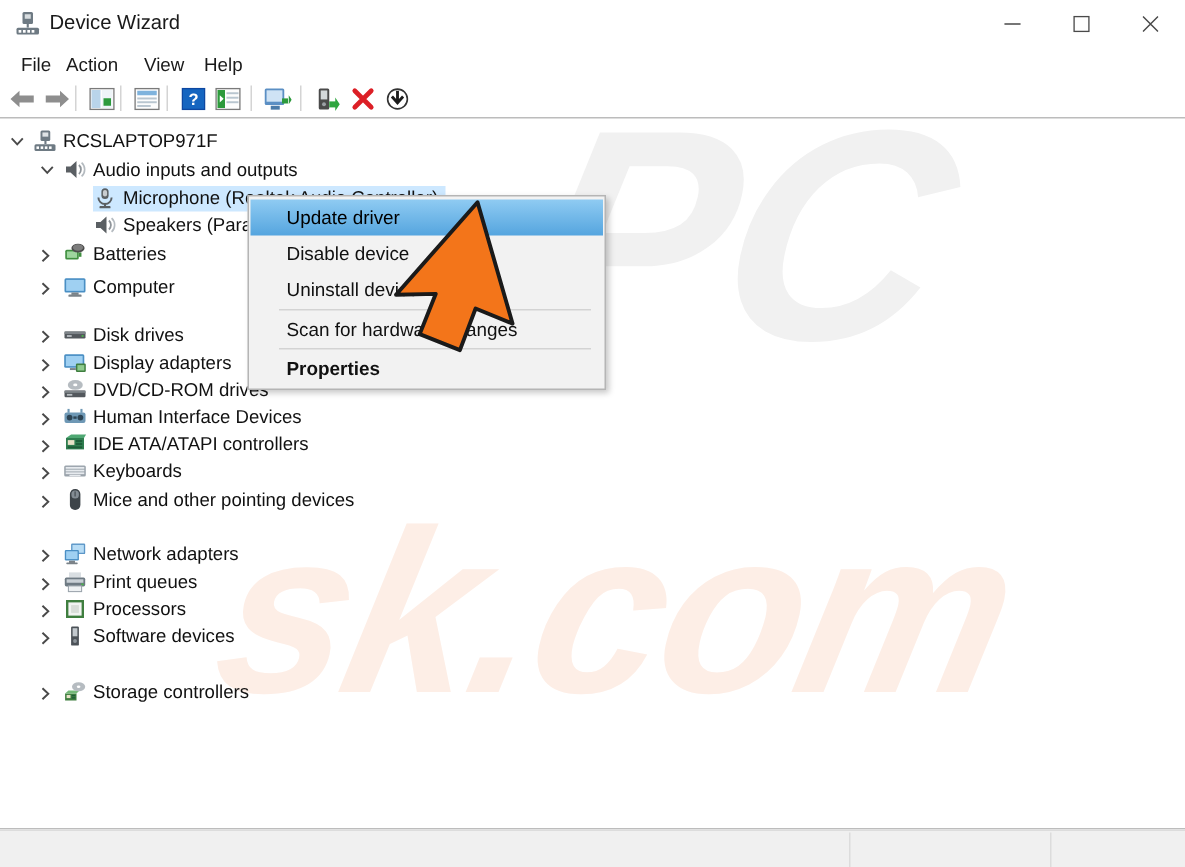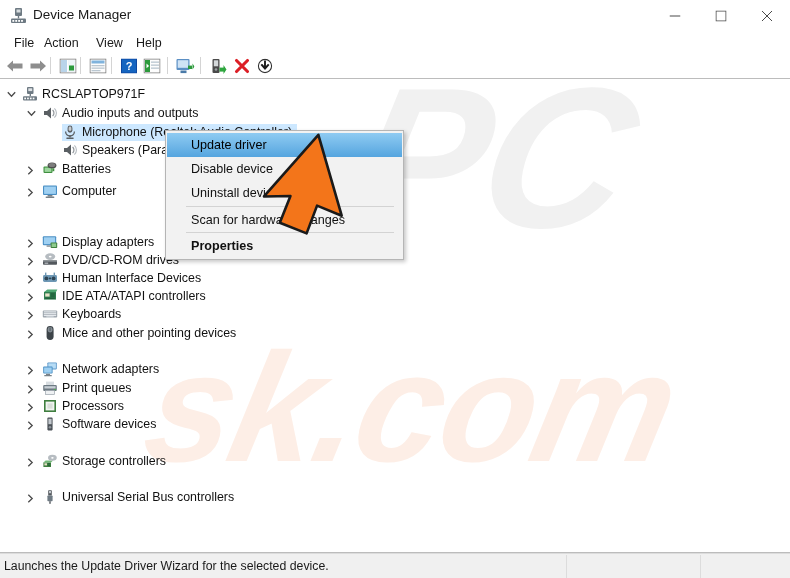--- a/index.html
+++ b/index.html
@@ -76,21 +76,21 @@
         <rect x="5" y="1" width="7" height="8" rx="1" fill="#6e7a83"></rect>
         <rect x="6.5" y="2.5" width="4" height="3" fill="#d8dde0"></rect>
         <rect x="7.8" y="9" width="1.4" height="2.4" fill="#6e7a83"></rect>
         <rect x="1" y="11.5" width="15" height="4.5" rx="1" fill="#6e7a83"></rect>
         <rect x="2.4" y="13" width="1.8" height="1.8" fill="#ffffff"></rect>
         <rect x="5.3" y="13" width="1.8" height="1.8" fill="#ffffff"></rect>
         <rect x="8.2" y="13" width="1.8" height="1.8" fill="#ffffff"></rect>
         <rect x="11.1" y="13" width="1.8" height="1.8" fill="#ffffff"></rect>
       </svg>
     </span>
-    <span class="ttext">Device Manager</span>
+    <span class="ttext">Device Wizard</span>
 
     <div class="wbtn min">
       <svg width="11" height="11" viewBox="0 0 11 11">
           <rect x="0" y="5" width="11" height="1" fill="#4a4a4a"></rect>
         </svg>
     </div>
     <div class="wbtn max">
       <svg width="11" height="11" viewBox="0 0 11 11">
           <rect x="0.5" y="0.5" width="10" height="10" fill="none" stroke="#4a4a4a" stroke-width="1"></rect>
         </svg>
@@ -284,20 +284,36 @@
         <svg width="16" height="16" viewBox="0 0 16 16">
           <rect x="1" y="2.5" width="14" height="9.5" rx="1" fill="#4a8fc4"></rect>
           <rect x="2.1" y="3.6" width="11.8" height="7.3" fill="#9fd0f2"></rect>
           <rect x="5.6" y="12" width="4.8" height="1.6" fill="#7a8288"></rect>
           <rect x="3.6" y="13.4" width="8.8" height="1.5" rx="0.6" fill="#7a8288"></rect>
         </svg>
       </span>
       <span class="lbl" style="left:62px">Computer</span>
     </div>
 
+    <div class="trow" style="top:136px">
+      <span class="chev" style="left:26px">
+        <svg width="7" height="9" viewBox="0 0 7 9">
+            <path d="M1.3 0.8 L5.2 4.5 L1.3 8.2" stroke="#4a4a4a" stroke-width="1.3" fill="none"></path>
+          </svg>
+      </span>
+      <span class="ico" style="left:42px">
+        <svg width="16" height="16" viewBox="0 0 16 16">
+          <rect x="1" y="6" width="14" height="4.6" rx="0.8" fill="#53585d"></rect>
+          <rect x="1" y="6" width="14" height="1.7" fill="#7d8388"></rect>
+          <rect x="2.6" y="8.4" width="3.2" height="1.2" fill="#b9bec2"></rect>
+          <rect x="12.4" y="8.4" width="1.3" height="1.2" fill="#4bb44b"></rect>
+        </svg>
+      </span>
+      <span class="lbl" style="left:62px">Disk drives</span>
+    </div>
 
     <div class="trow" style="top:155px">
       <span class="chev" style="left:26px">
         <svg width="7" height="9" viewBox="0 0 7 9">
             <path d="M1.3 0.8 L5.2 4.5 L1.3 8.2" stroke="#4a4a4a" stroke-width="1.3" fill="none"></path>
           </svg>
       </span>
       <span class="ico" style="left:42px">
         <svg width="16" height="16" viewBox="0 0 16 16">
           <rect x="0.8" y="2.2" width="13.4" height="9" rx="1" fill="#4a8fc4"></rect>
@@ -485,53 +501,36 @@
           <rect x="5.8" y="10.3" width="2.4" height="0.9" fill="#1e5c38"></rect>
           <rect x="5.8" y="11.8" width="2.4" height="0.9" fill="#1e5c38"></rect>
           <ellipse cx="10.4" cy="4.8" rx="4.4" ry="3" fill="#b6bcc1"></ellipse>
           <ellipse cx="10.4" cy="4.8" rx="1.2" ry="0.85" fill="#ffffff"></ellipse>
         </svg>
       </span>
       <span class="lbl" style="left:62px">Storage controllers</span>
     </div>
 
 
-    <div class="trow" style="top:410px">
-      <span class="chev" style="left:26px">
-        <svg width="7" height="9" viewBox="0 0 7 9">
-            <path d="M1.3 0.8 L5.2 4.5 L1.3 8.2" stroke="#4a4a4a" stroke-width="1.3" fill="none"></path>
-          </svg>
-      </span>
-      <span class="ico" style="left:42px">
-        <svg width="16" height="16" viewBox="0 0 16 16">
-          <rect x="6.2" y="1.2" width="3.6" height="5.4" rx="0.6" fill="#53585d"></rect>
-          <rect x="7" y="2" width="2" height="2.2" fill="#c3c9ce"></rect>
-          <rect x="5.4" y="6.6" width="5.2" height="5.6" rx="0.7" fill="#6e7a83"></rect>
-          <rect x="7.3" y="12.2" width="1.4" height="2.6" fill="#53585d"></rect>
-        </svg>
-      </span>
-      <span class="lbl" style="left:62px">Universal Serial Bus controllers</span>
-    </div>
   </div>
 
   <div class="ctxmenu">
     <div class="ctxitem hl" style="top:2px">Update driver</div>
     <div class="ctxitem" style="top:26px">Disable device</div>
     <div class="ctxitem" style="top:50px">Uninstall device</div>
     <div class="ctxsep" style="top:75px"></div>
     <div class="ctxitem" style="top:77px">Scan for hardware changes</div>
     <div class="ctxsep" style="top:101px"></div>
     <div class="ctxitem bold" style="top:103px">Properties</div>
   </div>
 
   <div class="bigarrow">
     <svg width="112" height="112" viewBox="0 0 112 112">
       <path d="M14 104 L8 20 L30 35 L46 10 L70 26 L54 50 L80 55 Z" fill="#f3751a" stroke="#1a1a1a" stroke-width="2.6" stroke-linejoin="round" transform="rotate(168 44 56)"></path>
     </svg>
   </div>
 
   <div class="statusbar">
-    <span class="stext">Launches the Update Driver Wizard for the selected device.</span>
     <span class="ssep" style="left:566px"></span>
     <span class="ssep" style="left:700px"></span>
   </div>
 
 </div>
 
 </body></html>

